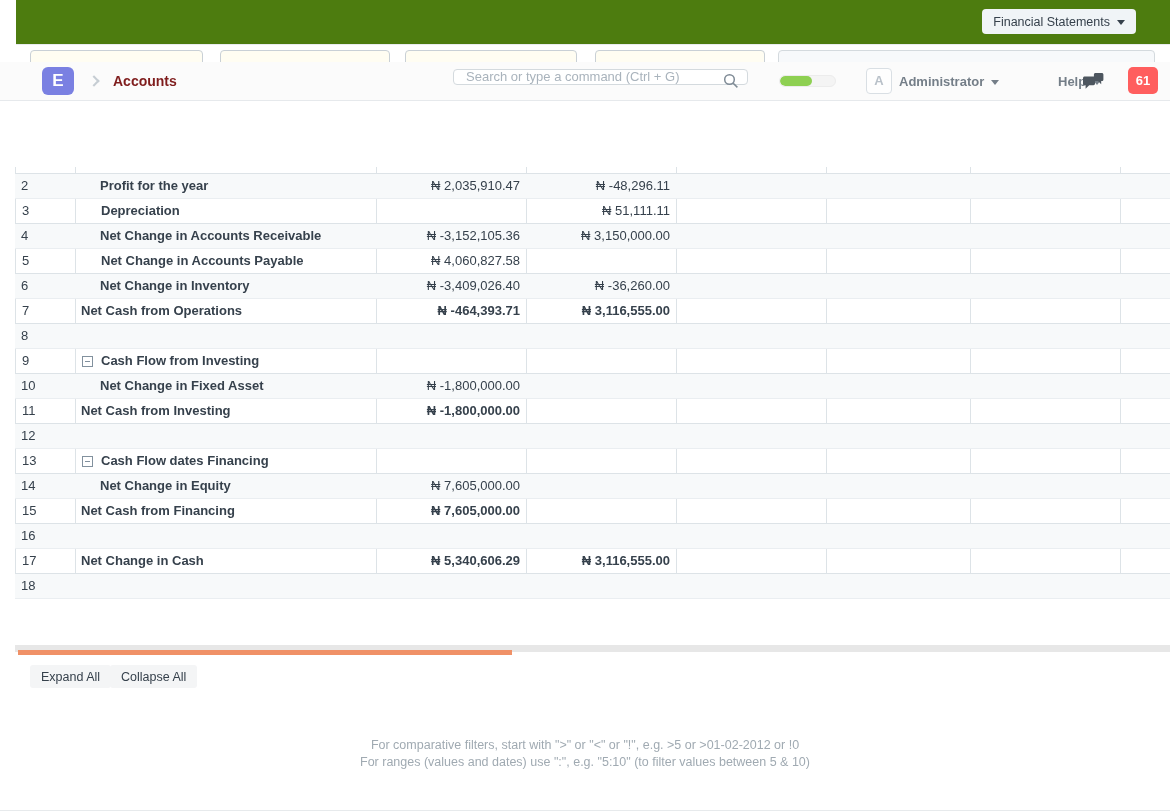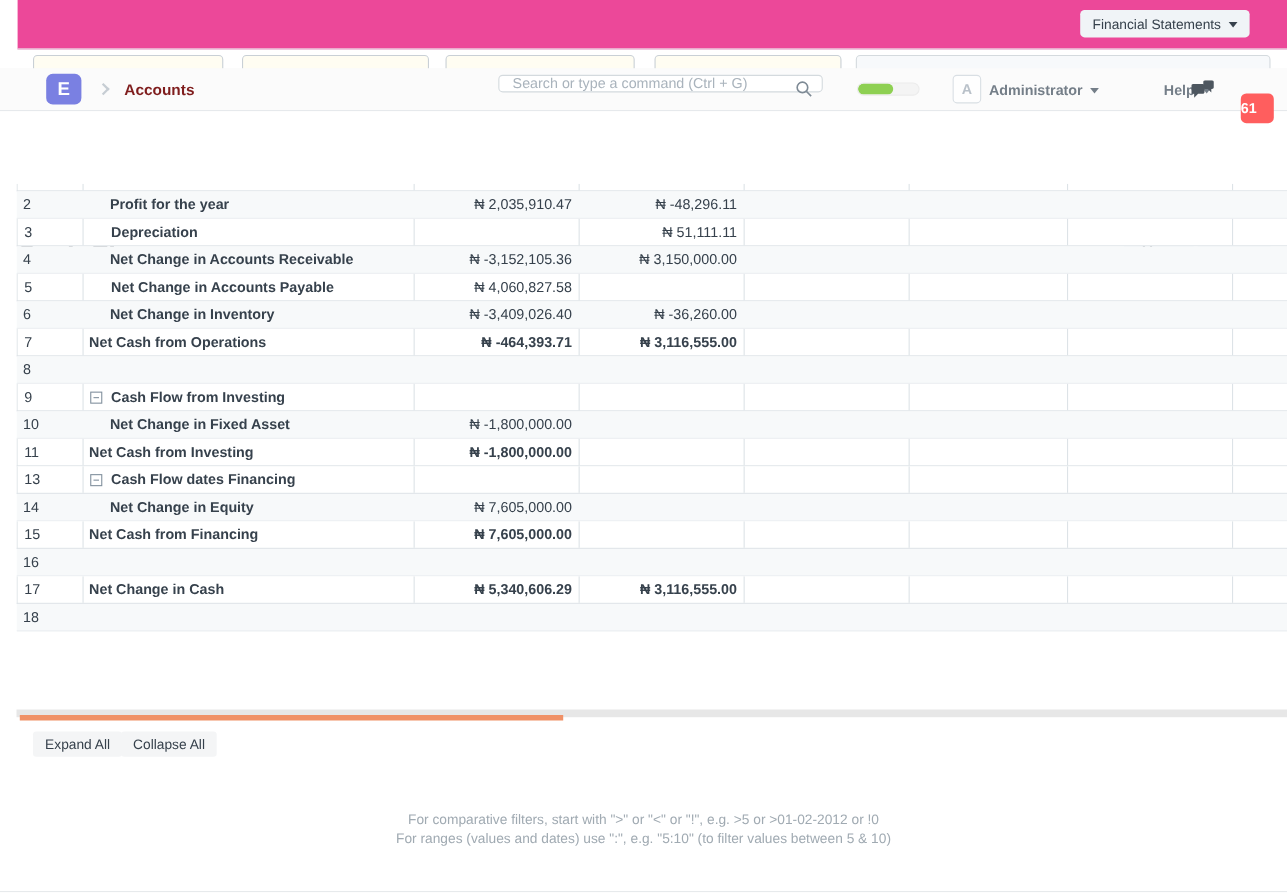--- a/index.html
+++ b/index.html
@@ -1,21 +1,21 @@
 <!DOCTYPE html>
 <html><head>
 <meta charset="utf-8">
 <style>
   * { margin:0; padding:0; box-sizing:border-box; }
   html,body { width:1170px; height:812px; overflow:hidden; background:#fff;
     font-family:"Liberation Sans","DejaVu Sans",sans-serif; color:#36414c; }
   .app { position:relative; width:1170px; height:812px; background:#fff; overflow:hidden; }
 
   
-  .top-strip { position:absolute; left:16px; top:0; right:0; height:45px; background:#ec4899; border-bottom:1px solid #e9ecef; z-index:3; }
+  .top-strip { position:absolute; left:16px; top:0; right:0; height:45px; background:#4d7c0f; border-bottom:1px solid #e9ecef; z-index:3; }
   .switcher { position:absolute; right:34px; top:9px; height:25px; padding:0 11px; background:#f0f4f7; border:none; border-radius:4px; font-size:12.5px; color:#36414c; font-family:inherit; cursor:pointer; }
   .caret { display:inline-block; width:0; height:0; border-left:4px solid transparent; border-right:4px solid transparent; border-top:5px solid currentColor; margin-left:7px; vertical-align:1px; }
 
   
   .filter-strip { position:absolute; left:0; top:45px; right:0; height:17px; background:#fff; z-index:1; }
   .filter-box { position:absolute; top:5px; height:26px; background:#fffdf2; border:1px solid #c9d0d6; border-radius:4px; }
   .filter-box.gray { background:#f7f9fb; border-color:#d4dade; }
 
   
   .navbar { position:absolute; left:0; top:62px; right:0; height:39px; background:#fbfbfb; border-bottom:1px solid #e6e9ec; z-index:10; }
@@ -26,21 +26,21 @@
   .searchwrap input { width:100%; height:100%; border:1px solid #d4dade; border-radius:4px; background:#fff; padding:0 34px 0 12px; font-size:13px; color:#36414c; font-family:inherit; }
   .searchwrap input::placeholder { color:#a9b3bc; }
   .search-icon { position:absolute; right:9px; top:6px; }
   .progress-track { position:absolute; left:779px; top:13px; width:57px; height:12px; background:#f4f4f4; border:1px solid #ececec; border-radius:7px; overflow:hidden; }
   .progress-fill { height:100%; width:58%; background:#8ed052; border-radius:7px; }
   .avatar { position:absolute; left:866px; top:6px; width:26px; height:26px; border:1px solid #d9dfe4; border-radius:4px; background:#fefefe; color:#b9c1c9; font-size:13px; font-weight:700; text-align:center; line-height:24px; }
   .nav-item { position:absolute; top:0; line-height:39px; font-size:13px; font-weight:700; color:#747e88; cursor:pointer; }
   .nav-user { left:899px; }
   .nav-help { left:1015px;margin-left:43px; }
   .chat { position:absolute; left:1083px; top:11px; cursor:pointer; }
-  .badge { position:absolute; left:1128px; top:5px; width:30px; height:27px; background:#ff5e5e; border-radius:5px; color:#fff; font-size:13px; font-weight:700; line-height:27px; cursor:pointer;margin-top:18px; }
+  .badge { position:absolute; left:1128px; top:5px; width:30px; height:27px; background:#ff5e5e; border-radius:5px; color:#fff; font-size:13px; font-weight:700; text-align:center; line-height:27px; cursor:pointer; }
 
   
   .page-head { position:absolute; left:0; top:101px; right:0; height:66px; background:#fff; }
   .page-title { position:absolute; left:15px; top:117px; font-size:25px; font-weight:700; color:#323b43; }
   .head-btn { position:absolute; top:119px; height:30px; background:#eef2f5; border:none; border-radius:3px; font-size:12.5px; color:#36414c; font-family:inherit; cursor:pointer; padding:0 12px; }
   .btn-menu { left:1022px; width:63px; }
   .btn-refresh { left:1089px; width:66px; }
 
   
   .grid { position:absolute; left:15px; top:167px; width:1155px; height:432px; overflow:hidden; }
@@ -225,20 +225,30 @@
         <div class="trow bordered kind-total">
           <div class="cell rn">11</div>
           <div class="cell acct">Net Cash from Investing</div>
           <div class="cell num">₦ -1,800,000.00</div>
           <div class="cell num"></div>
           <div class="cell num"></div>
           <div class="cell num"></div>
           <div class="cell num"></div>
           <div class="cell num"></div>
         </div>
+        <div class="trow plain kind-empty">
+          <div class="cell rn">12</div>
+          <div class="cell acct"></div>
+          <div class="cell num"></div>
+          <div class="cell num"></div>
+          <div class="cell num"></div>
+          <div class="cell num"></div>
+          <div class="cell num"></div>
+          <div class="cell num"></div>
+        </div>
         <div class="trow bordered kind-section">
           <div class="cell rn">13</div>
           <div class="cell acct">
             <span class="collapse-icon"></span>
             <span>Cash Flow dates Financing</span>
           </div>
           <div class="cell num"></div>
           <div class="cell num"></div>
           <div class="cell num"></div>
           <div class="cell num"></div>

